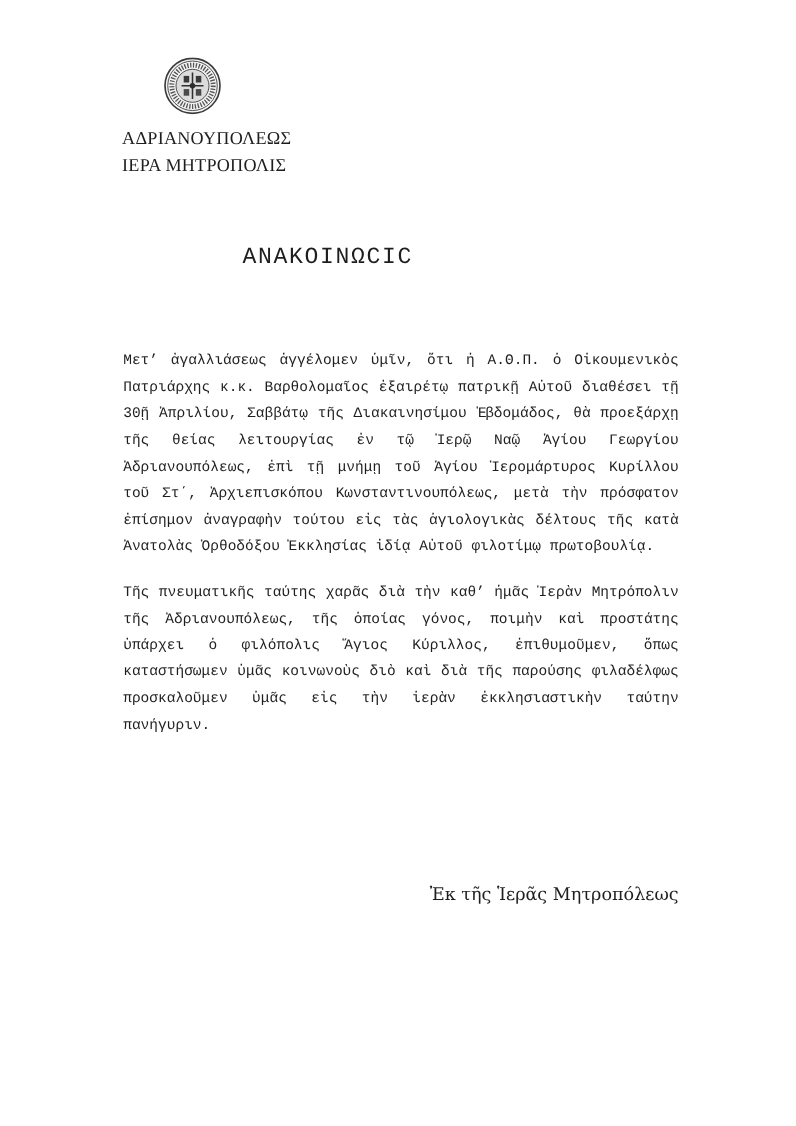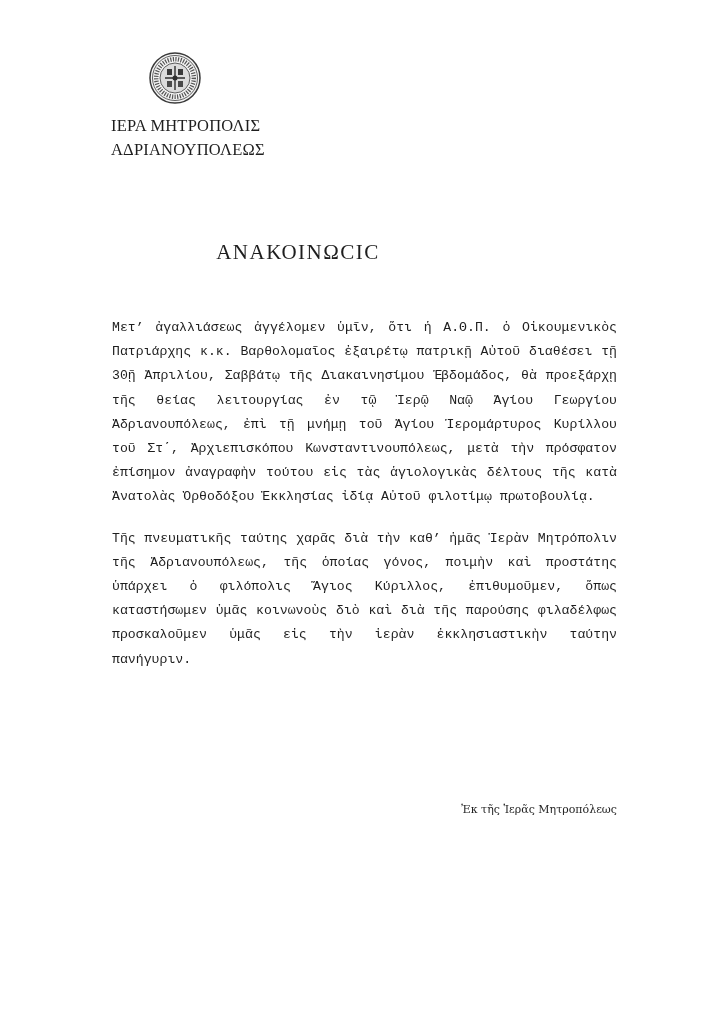--- a/index.html
+++ b/index.html
@@ -8,32 +8,32 @@
     font-family: "DejaVu Serif", "Liberation Serif", serif; color: #1e1e1e;
   }
   .seal {
     position: absolute; left: 149px; top: 52px; width: 52px; height: 52px;
   }
   .header {
     position: absolute; left: 111px; top: 114px;
     font-family: "Liberation Serif", serif; font-size: 16.5px; line-height: 24px; letter-spacing: 0.2px;
   }
   .title {
-    position: absolute; left: 0; width: 596px; top: 240px; text-align: center;
-    font-family: Liberation Serif, serif; font-size: 21px; letter-spacing: 1.5px;
+    position: absolute; left: 0; width: 596px; top: 223px; text-align: center;
+    font-family: Liberation Mono, monospace; font-size: 21px; letter-spacing: 1.5px;
   }
   .body {
     position: absolute; left: 112px; width: 505px; top: 316px;
     font-family: Liberation Mono, monospace; font-size: 13.2px; line-height: 24.2px;
     text-align: justify; hyphens: none;
   }
   .body p { margin: 0 0 17px 0; text-align-last: left; }
   .signature {
     position: absolute; right: 107px; top: 803px;
-    font-family: "DejaVu Serif", serif; font-size: 11px;
+    font-family: "DejaVu Serif", serif; font-size: 16px;
   }
 </style>
 </head>
 <body>
 
 <div class="seal">
   <svg width="52" height="52" viewBox="0 0 52 52">
     <circle cx="26" cy="26" r="25" fill="#f4f4f4" stroke="#3a3a3a" stroke-width="1.5"></circle>
     <circle cx="26" cy="26" r="22.5" fill="none" stroke="#3a3a3a" stroke-width="0.8"></circle>
     <circle cx="26" cy="26" r="15" fill="#dcdcdc" stroke="#3a3a3a" stroke-width="0.8"></circle>
@@ -41,22 +41,22 @@
     <path d="M26 14 L26 38 M16 26 L36 26" stroke="#2e2e2e" stroke-width="1.4"></path>
     <rect x="18" y="17" width="5" height="6" fill="#3a3a3a"></rect>
     <rect x="29" y="17" width="5" height="6" fill="#3a3a3a"></rect>
     <rect x="18" y="29" width="5" height="6" fill="#4a4a4a"></rect>
     <rect x="29" y="29" width="5" height="6" fill="#4a4a4a"></rect>
     <circle cx="26" cy="26" r="2.5" fill="#2e2e2e"></circle>
   </svg>
 </div>
 
 <div class="header">
+  <div>ΑΔΡΙΑΝΟΥΠΟΛΕΩΣ</div>
   <div>ΙΕΡΑ ΜΗΤΡΟΠΟΛΙΣ</div>
-  <div>ΑΔΡΙΑΝΟΥΠΟΛΕΩΣ</div>
 </div>
 
 <div class="title">ΑΝΑΚΟΙΝΩϹΙϹ</div>
 
 <div class="body">
   <p>Μετ’ ἀγαλλιάσεως ἀγγέλομεν ὑμῖν, ὅτι ἡ Α.Θ.Π. ὁ Οἰκουμενικὸς Πατριάρχης κ.κ. Βαρθολομαῖος ἐξαιρέτῳ  πατρικῇ Αὐτοῦ διαθέσει τῇ 30ῇ Ἀπριλίου, Σαββάτῳ τῆς Διακαινησίμου Ἑβδομάδος, θὰ προεξάρχῃ τῆς θείας λειτουργίας ἐν τῷ Ἱερῷ Ναῷ Ἁγίου Γεωργίου Ἀδριανουπόλεως, ἐπὶ τῇ μνήμῃ τοῦ Ἁγίου Ἱερομάρτυρος Κυρίλλου τοῦ Στ΄, Ἀρχιεπισκόπου Κωνσταντινουπόλεως, μετὰ τὴν πρόσφατον ἐπίσημον ἀναγραφὴν τούτου εἰς τὰς ἁγιολογικὰς δέλτους τῆς κατὰ Ἀνατολὰς Ὀρθοδόξου Ἐκκλησίας ἰδίᾳ Αὐτοῦ φιλοτίμῳ πρωτοβουλίᾳ.</p>
   <p>Τῆς πνευματικῆς ταύτης χαρᾶς διὰ τὴν καθ’ ἡμᾶς Ἱερὰν Μητρόπολιν τῆς Ἀδριανουπόλεως, τῆς ὁποίας γόνος, ποιμὴν καὶ προστάτης  ὑπάρχει ὁ φιλόπολις Ἅγιος Κύριλλος, ἐπιθυμοῦμεν, ὅπως καταστήσωμεν ὑμᾶς κοινωνοὺς διὸ καὶ διὰ τῆς παρούσης φιλαδέλφως προσκαλοῦμεν ὑμᾶς εἰς τὴν ἱερὰν ἐκκλησιαστικὴν ταύτην πανήγυριν.</p>
 </div>
 
 <div class="signature">Ἐκ τῆς Ἱερᾶς Μητροπόλεως</div>

